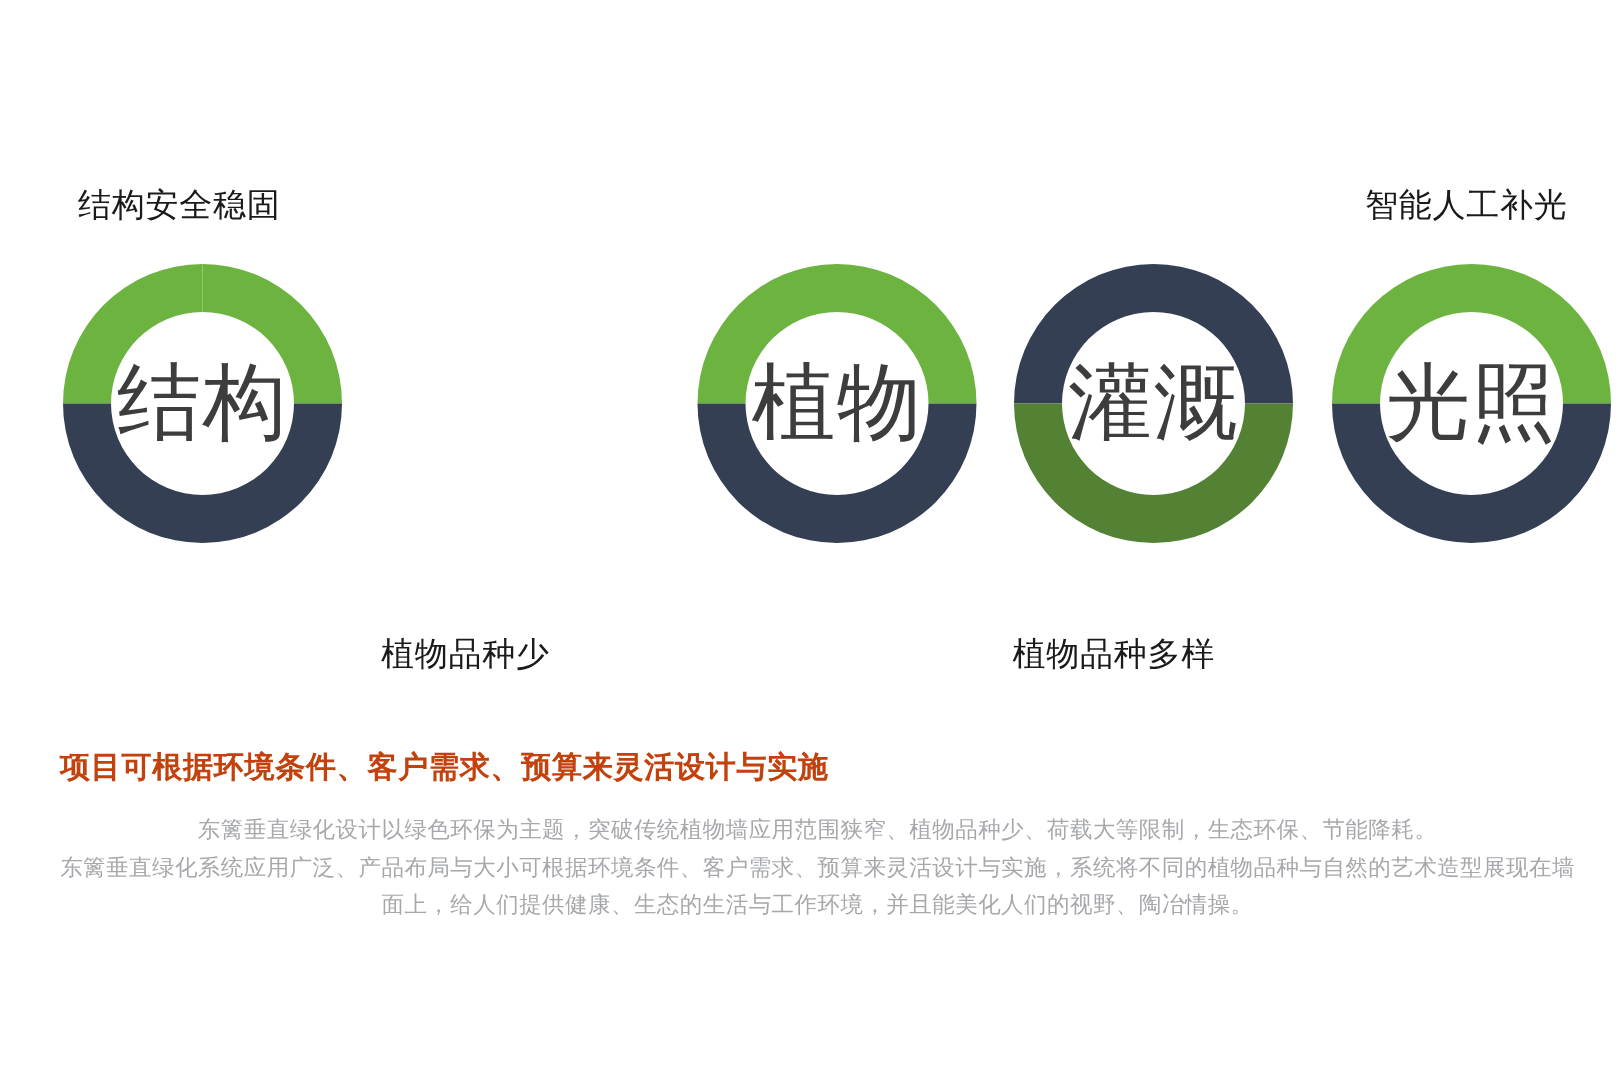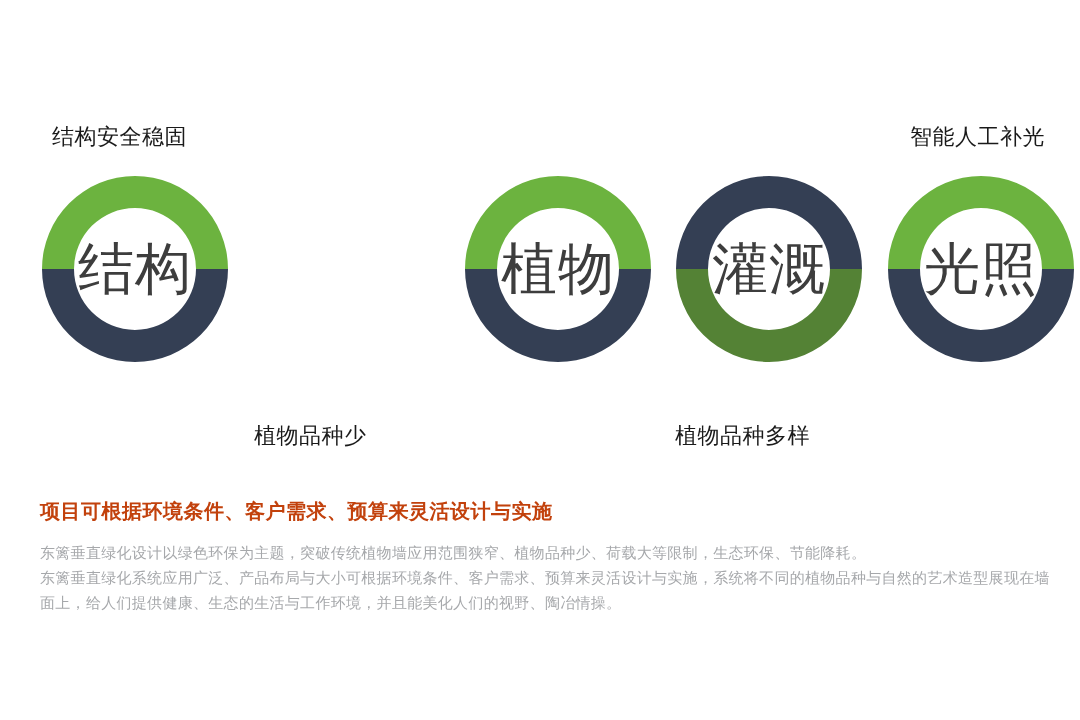--- a/index.html
+++ b/index.html
@@ -101,20 +101,21 @@
     margin-bottom: 16px;
     font-family: "DejaVu Sans", "Liberation Sans", sans-serif;
   }
   .copy-line {
     font-size: 15px;
     color: #a6a8ab;
     line-height: 25px;
     letter-spacing: 0.3px;
     white-space: nowrap;
     font-family: "DejaVu Sans", "Liberation Sans", sans-serif;
+    text-align: center;
   }
   #copy-para-2 { white-space: normal; width: 1010px; }
 </style>
 </head>
 <body>
 
 <div id="canvas">
 
   <div id="ring-chain">
 

